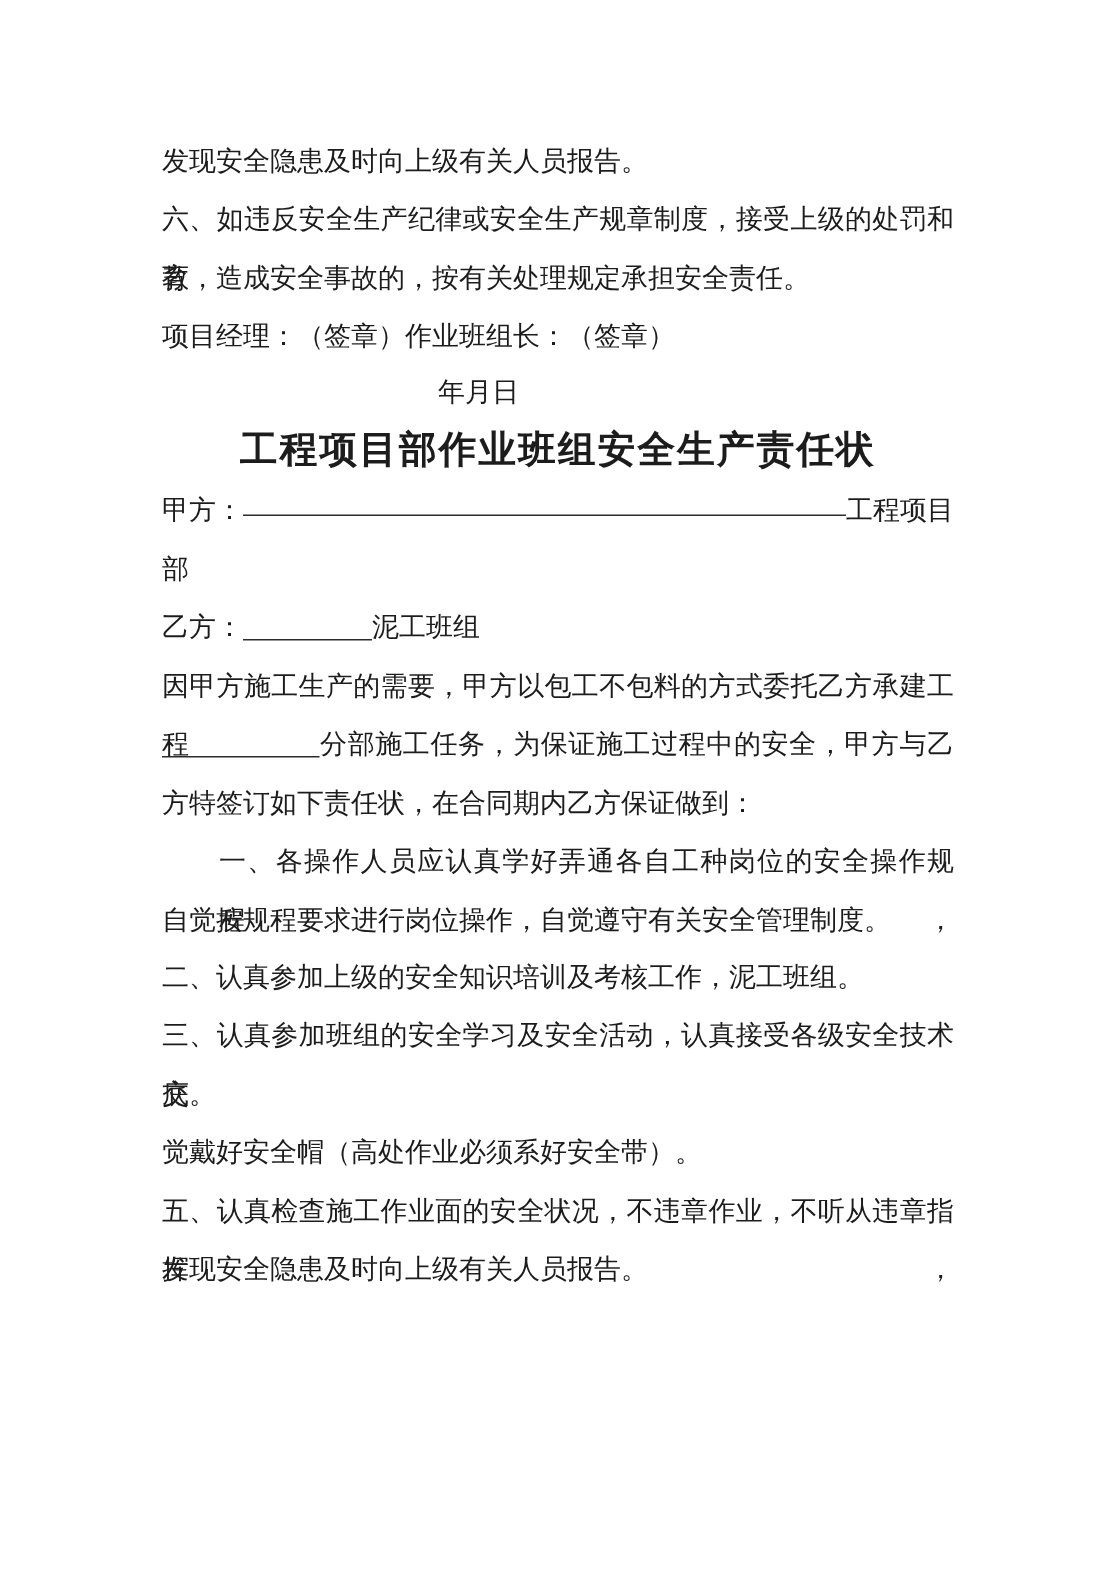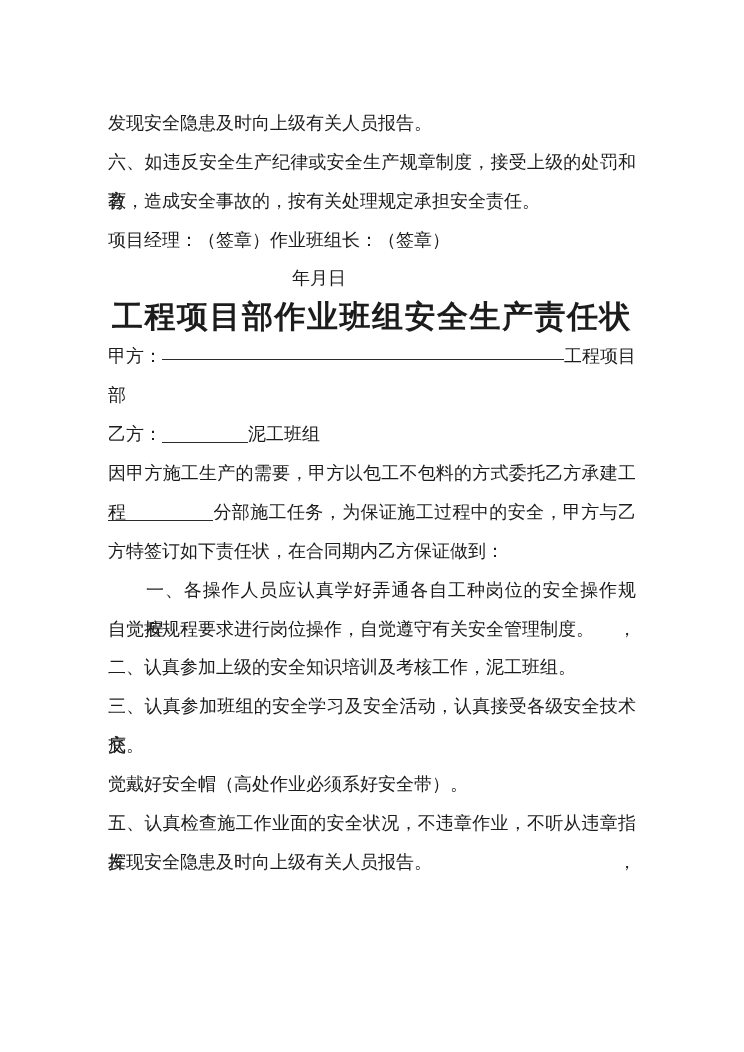--- a/index.html
+++ b/index.html
@@ -13,37 +13,37 @@
     height: 1052px;
     margin: 0 auto;
     background: #ffffff;
     overflow: hidden;
     font-family: "Liberation Serif", "DejaVu Serif", serif;
     color: #1c1c1c;
   }
   .content {
     position: absolute;
     left: 108px;
-    top: 104px;
+    top: 88px;
     width: 528px;
   }
   .line {
     font-size: 18px;
     line-height: 38.9px;
     height: 38.9px;
     white-space: nowrap;
     text-align: left;
   }
   .line.justify {
     white-space: normal;
     text-align: justify;
     text-align-last: justify;
   }
   .line.title {
-    font-size: 31px;
+    font-size: 25px;
     font-weight: bold;
     letter-spacing: 1.5px;
     text-align: center;
     white-space: nowrap;
   }
   .line.dateline {
     text-align: center;
     padding-right: 106px;
     font-family: Liberation Mono, monospace;
   }

